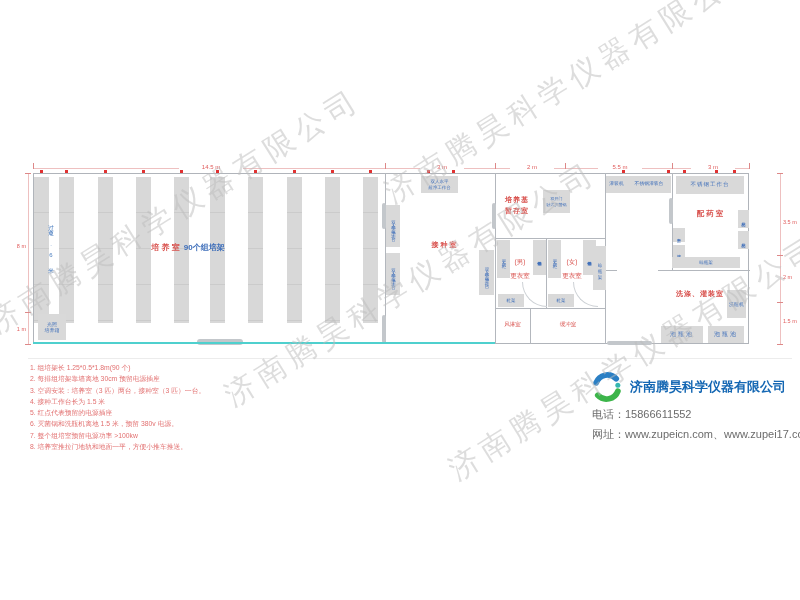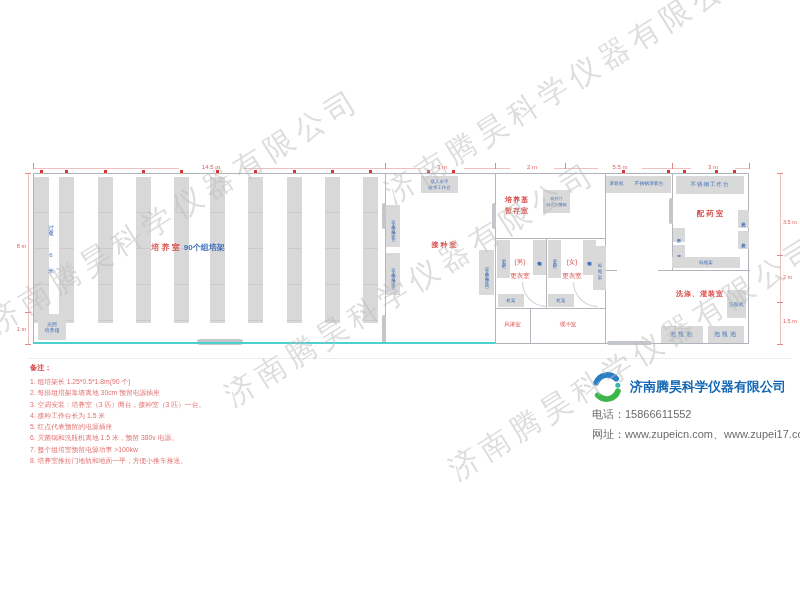--- a/index.html
+++ b/index.html
@@ -164,21 +164,20 @@
   <div class="dim" style="left:783px;top:319px;font-size:5.5px">1.5 m</div>
 
   <div class="wm" style="left:-8px;top:305px">济南腾昊科学仪器有限公司</div>
   <div class="wm" style="left:228px;top:378px">济南腾昊科学仪器有限公司</div>
   <div class="wm" style="left:452px;top:452px">济南腾昊科学仪器有限公司</div>
   <div class="wm" style="left:388px;top:175px">济南腾昊科学仪器有限公司</div>
 
   <div class="divider"></div>
 
   <div class="notes">
-    <div class="notes-title">备注：</div>
     <div>
         <div class="note-item">1. 组培架长 1.25*0.5*1.8m(90 个)</div>
         <div class="note-item">2. 每排组培架靠墙离地 30cm 预留电源插座</div>
         <div class="note-item">3. 空调安装：培养室（3 匹）两台，接种室（3 匹）一台。</div>
         <div class="note-item">4. 接种工作台长为 1.5 米</div>
         <div class="note-item">5. 红点代表预留的电源插座</div>
         <div class="note-item">6. 灭菌锅和洗瓶机离地 1.5 米，预留 380v 电源。</div>
         <div class="note-item">7. 整个组培室预留电源功率 &gt;100kw</div>
         <div class="note-item">8. 培养室推拉门地轨和地面一平，方便小推车推送。</div>
       </div>

